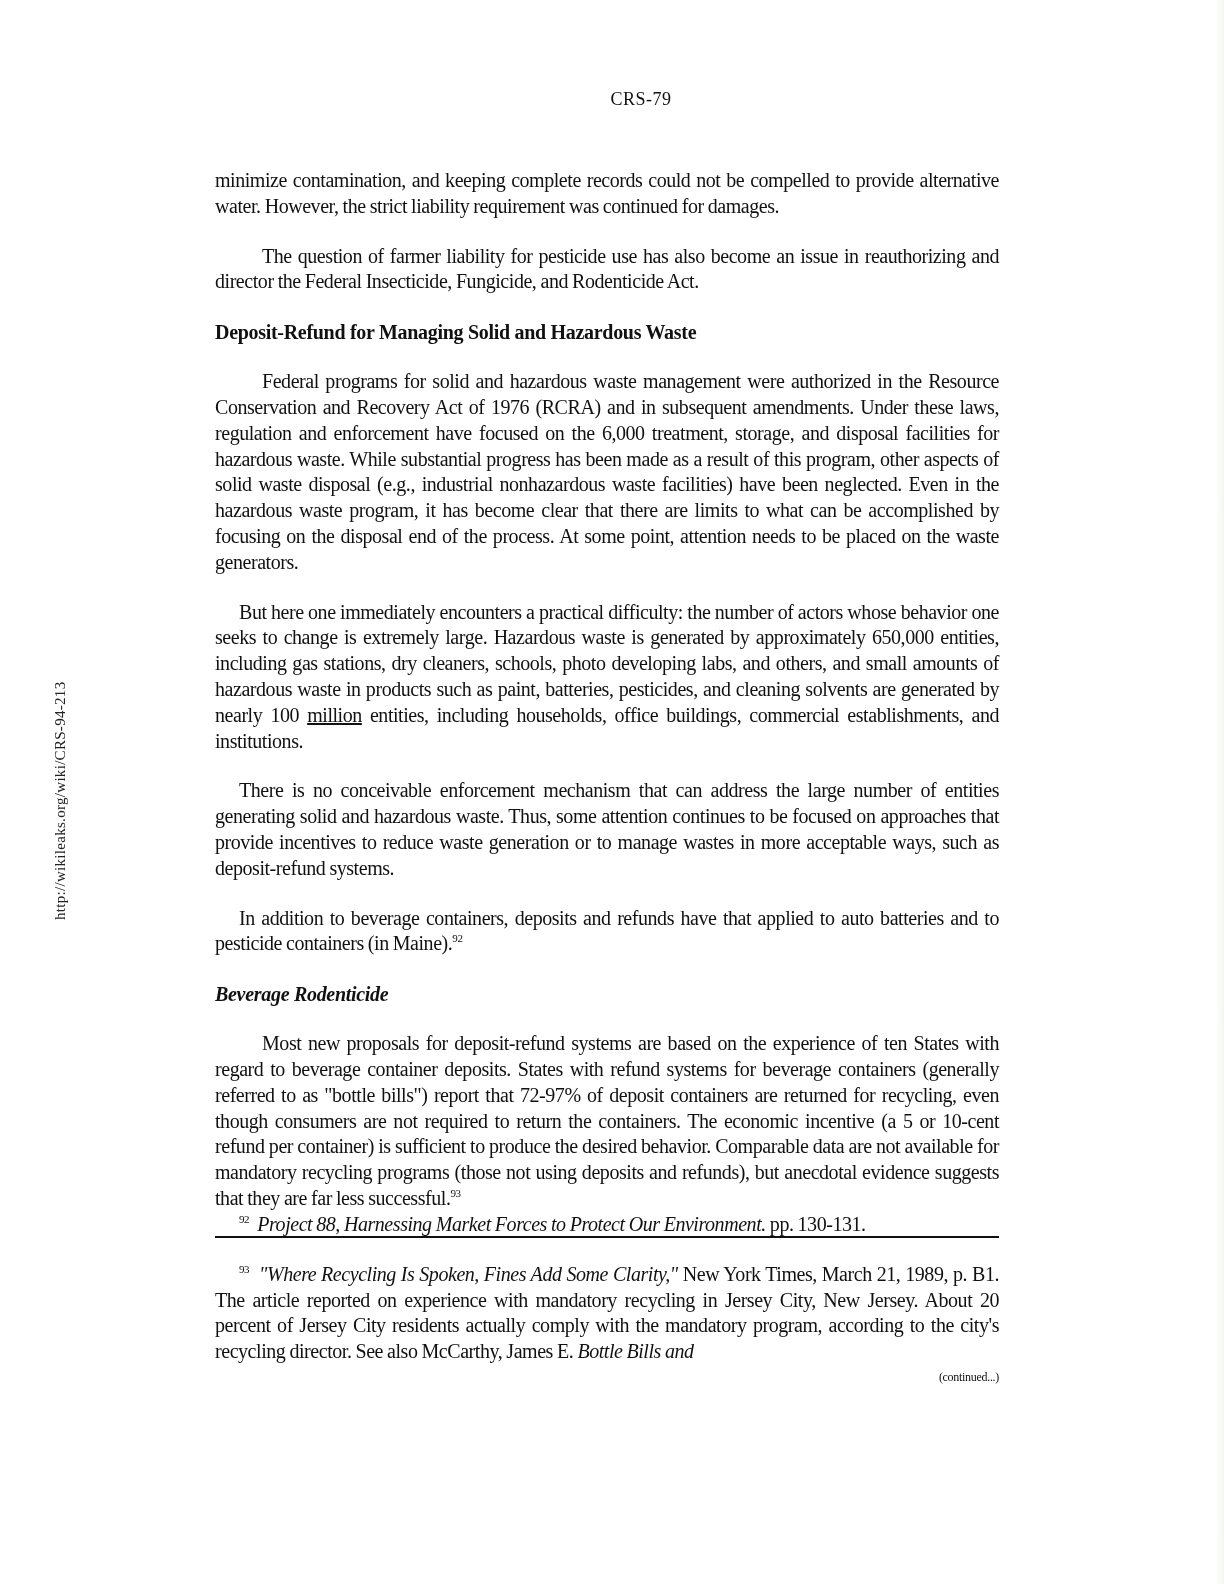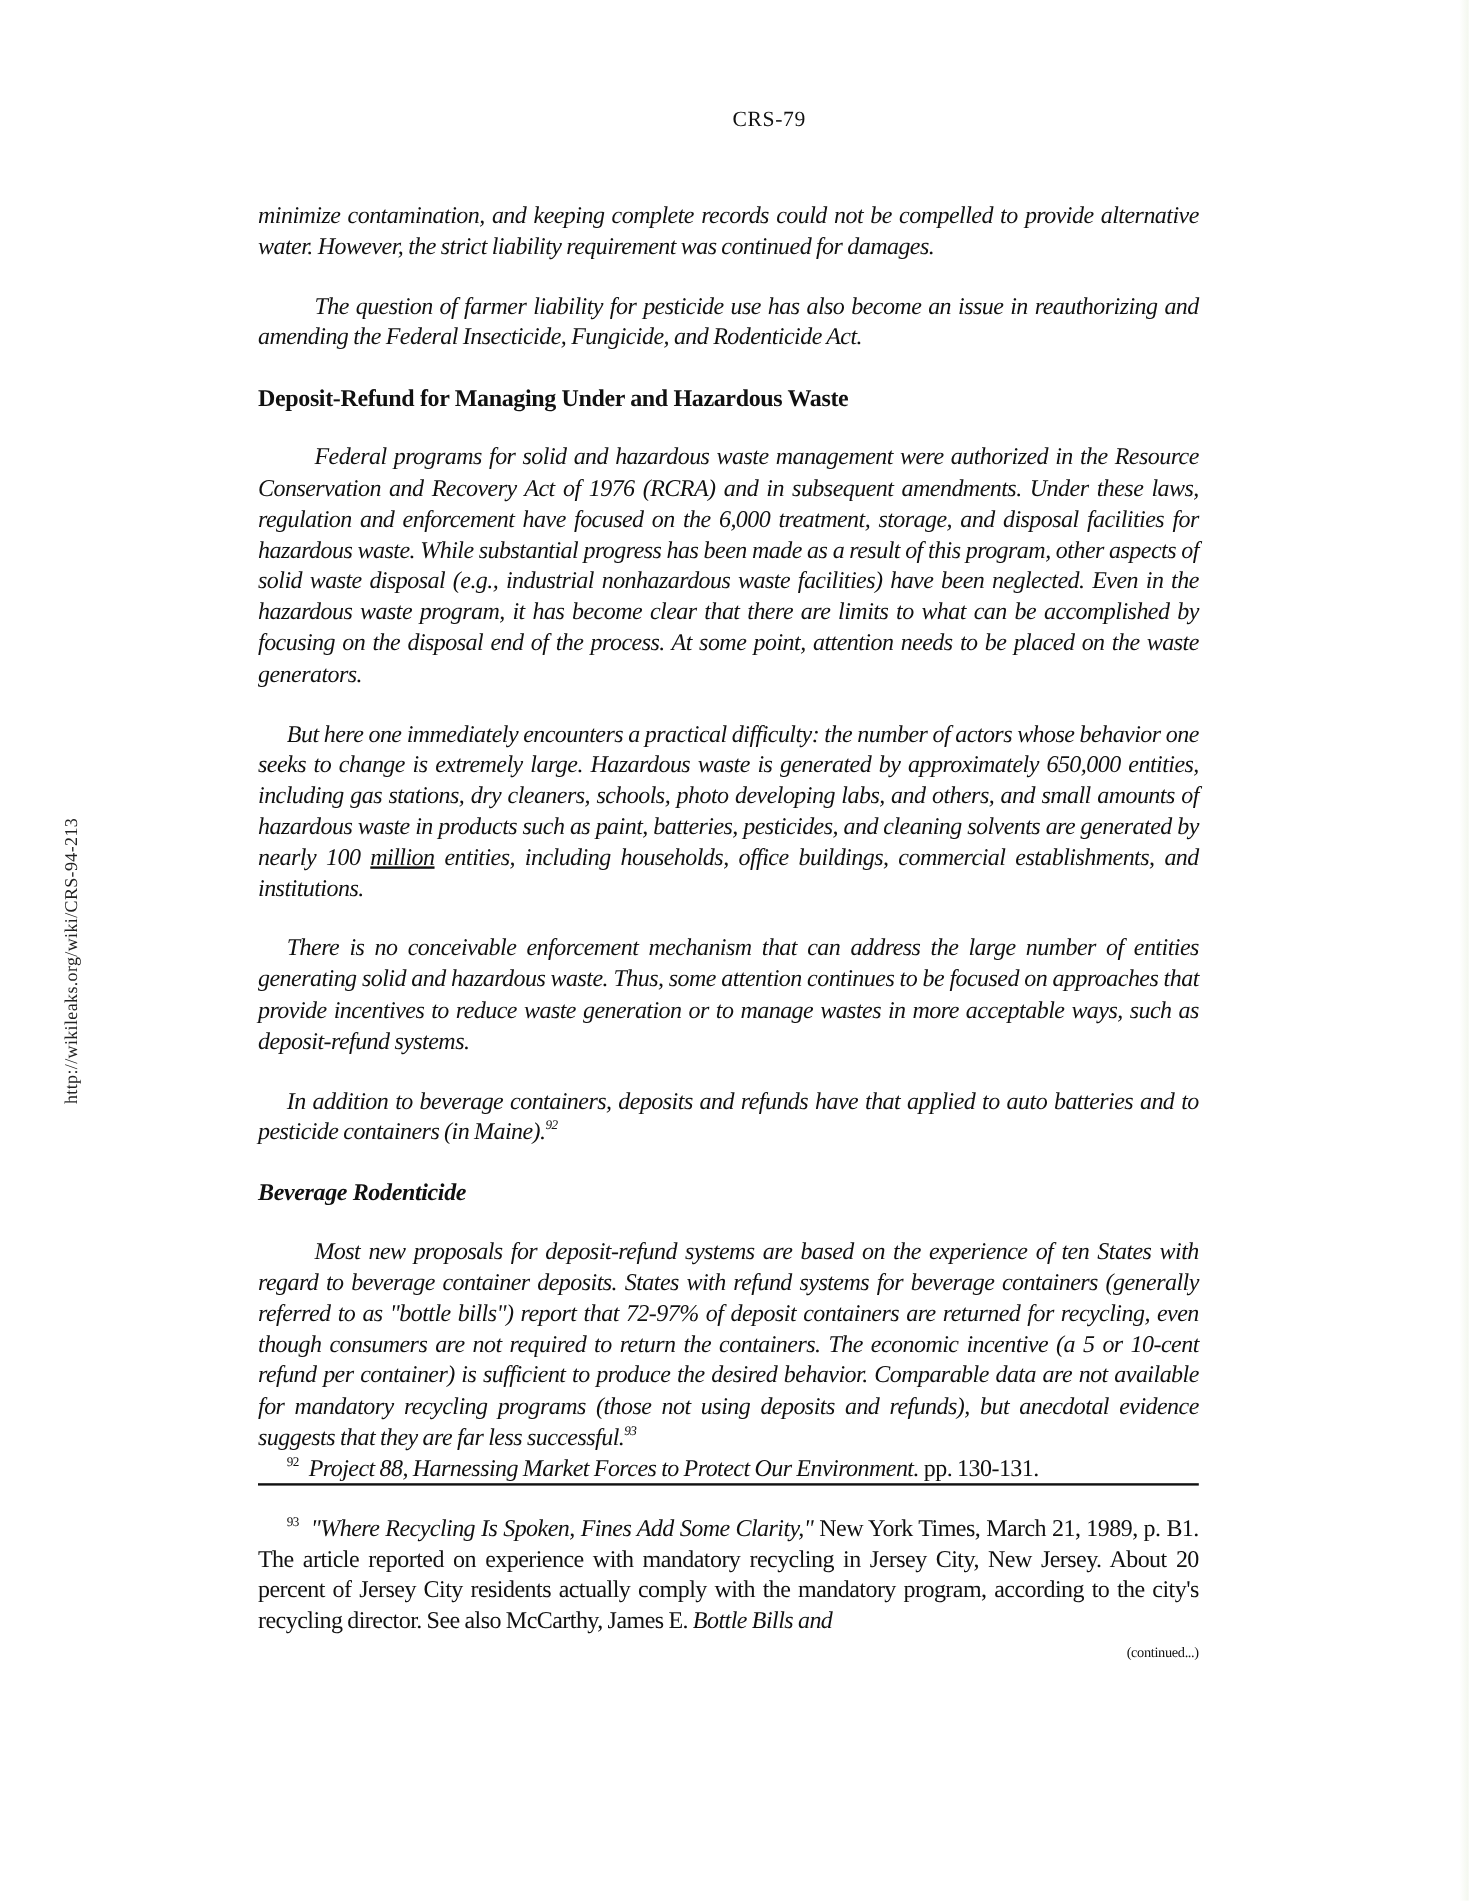--- a/index.html
+++ b/index.html
@@ -44,21 +44,20 @@
     top: 168px;
     width: 784px;
   }
   p.body {
     margin: 0 0 24px 0;
     font-size: 20px;
     line-height: 25.8px;
     text-align: justify;
     letter-spacing: -0.45px;
     word-spacing: -0.5px;
-    font-style: italic;
   }
   p.indent { text-indent: 47px; }
   p.indent-small { text-indent: 24px; }
   h2.section {
     margin: 0 0 24px 0;
     font-size: 20px;
     font-weight: bold;
     letter-spacing: -0.3px;
     line-height: 26px;
   }
@@ -115,23 +114,23 @@
 </style>
 </head>
 <body>
 
 <div class="page-header">CRS-79</div>
 
 <div class="side-url">http://wikileaks.org/wiki/CRS-94-213</div>
 
 <div class="content">
   <p class="body">minimize contamination, and keeping complete records could not be compelled to provide alternative water. However, the strict liability requirement was continued for damages.</p>
-  <p class="body indent">The question of farmer liability for pesticide use has also become an issue in reauthorizing and amending the Federal Insecticide, Fungicide, and Rodenticide Act.</p>
+  <p class="body indent">The question of farmer liability for pesticide use has also become an issue in reauthorizing and director the Federal Insecticide, Fungicide, and Rodenticide Act.</p>
 
-  <h2 class="section">Deposit-Refund for Managing Under and Hazardous Waste</h2>
+  <h2 class="section">Deposit-Refund for Managing Solid and Hazardous Waste</h2>
 
   <p class="body indent">Federal programs for solid and hazardous waste management were authorized in the Resource Conservation and Recovery Act of 1976 (RCRA) and in subsequent amendments. Under these laws, regulation and enforcement have focused on the 6,000 treatment, storage, and disposal facilities for hazardous waste. While substantial progress has been made as a result of this program, other aspects of solid waste disposal (e.g., industrial nonhazardous waste facilities) have been neglected. Even in the hazardous waste program, it has become clear that there are limits to what can be accomplished by focusing on the disposal end of the process. At some point, attention needs to be placed on the waste generators.</p>
 
   <p class="body indent-small"><span>But here one immediately encounters a practical difficulty: the number of actors whose behavior one seeks to change is extremely large. Hazardous waste is generated by approximately 650,000 entities, including gas stations, dry cleaners, schools, photo developing labs, and others, and small amounts of hazardous waste in products such as paint, batteries, pesticides, and cleaning solvents are generated by nearly 100 </span><span class="underline">million</span><span> entities, including households, office buildings, commercial establishments, and institutions.</span></p>
 
   <p class="body indent-small">There is no conceivable enforcement mechanism that can address the large number of entities generating solid and hazardous waste. Thus, some attention continues to be focused on approaches that provide incentives to reduce waste generation or to manage wastes in more acceptable ways, such as deposit-refund systems.</p>
 
   <p class="body indent-small"><span>In addition to beverage containers, deposits and refunds have that applied to auto batteries and to pesticide containers (in Maine).</span><sup class="fn">92</sup></p>
 
   <h3 class="subsection">Beverage Rodenticide</h3>

